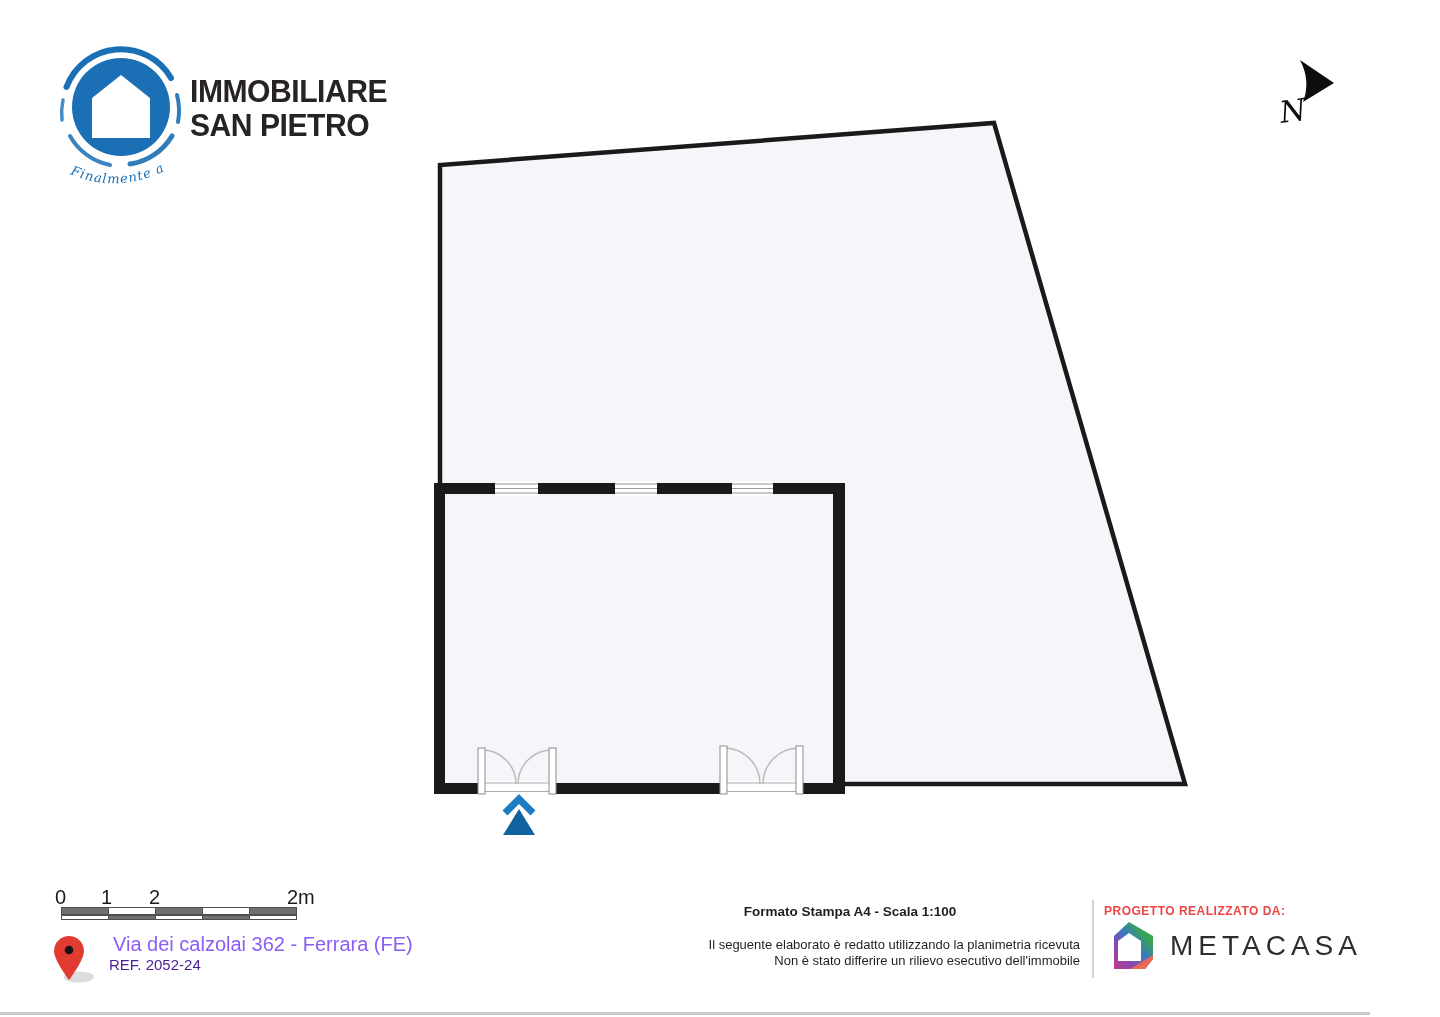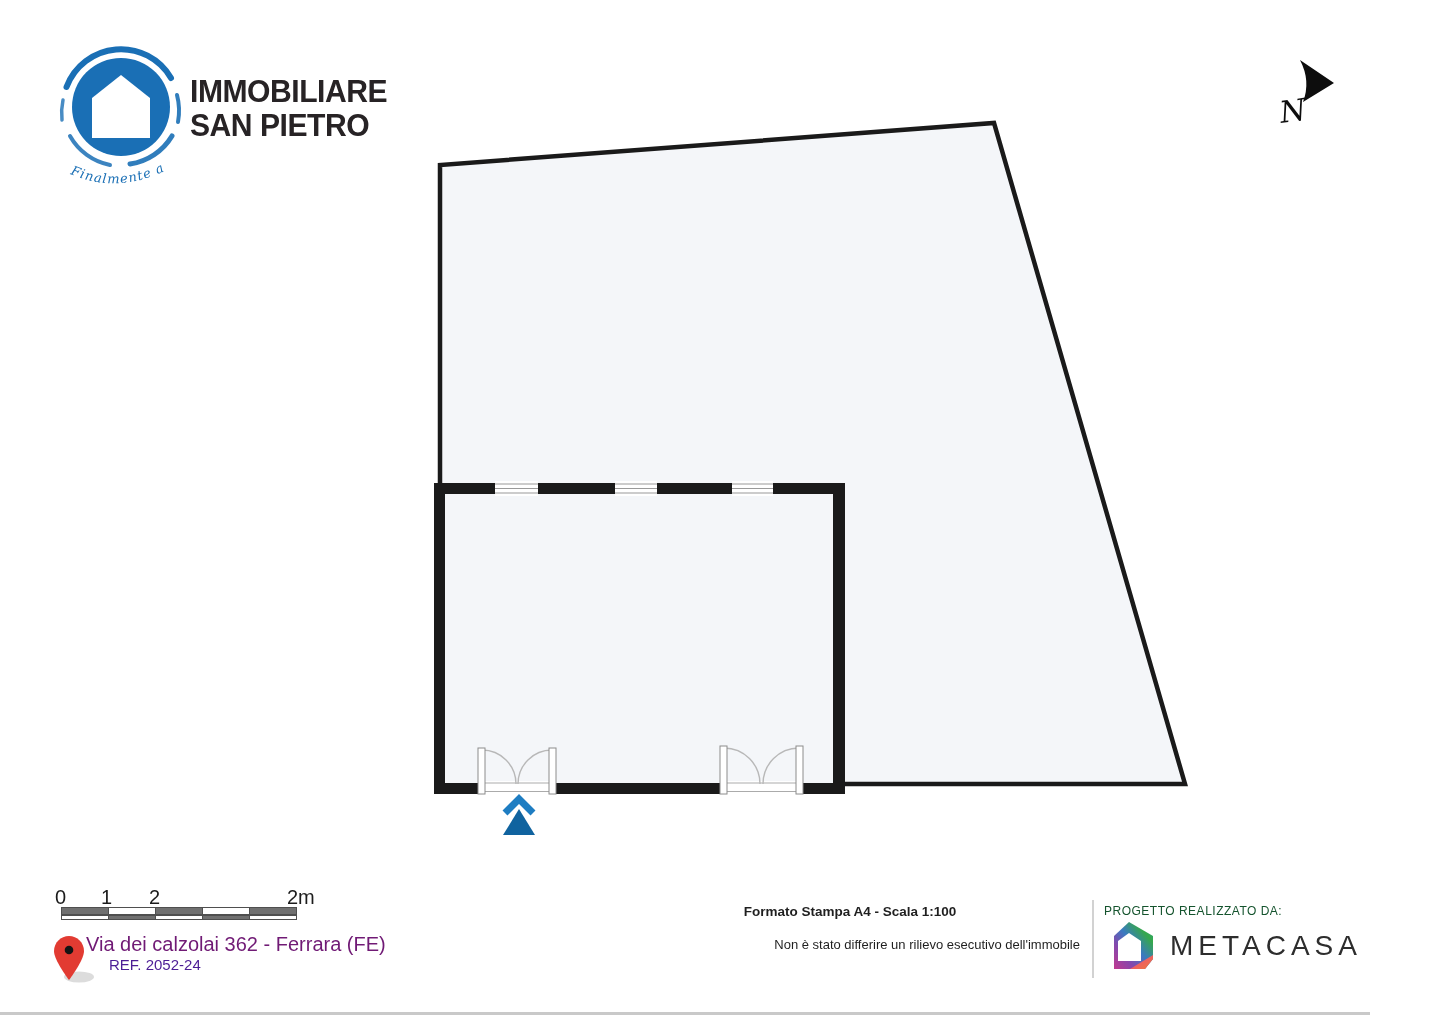--- a/index.html
+++ b/index.html
@@ -19,28 +19,28 @@
   .plan{position:absolute;left:0;top:0;width:1440px;height:1017px;}
   
   .scale-labels span{position:absolute;font-size:20px;color:#1c1c1c;}
   .scalebar{position:absolute;left:61px;top:907px;width:240px;}
   .sb-row{display:flex;height:8px;}
   .sb-row.r2{height:5px;}
   .sb-cell{width:48px;border:1px solid #4f4f4f;margin-left:-1px;box-sizing:border-box;}
   .sb-cell:first-child{margin-left:0;}
   .sb-dark{background:#707070;}
   .sb-light{background:#ffffff;}
-  .addr{position:absolute;left:86px;top:933px;font-size:20px;color:#701a75;}
+  .addr{position:absolute;left:113px;top:933px;font-size:20px;color:#8b5cf6;}
   .addr-ref{position:absolute;left:109px;top:956px;font-size:15px;color:#4c1d95;}
   .pin{position:absolute;left:50px;top:934px;}
   .printinfo{position:absolute;left:620px;top:904px;width:460px;text-align:right;color:#1f1f1f;}
   .printinfo .fmt{font-weight:bold;font-size:13.5px;margin-bottom:18px;text-align:center;}
   .printinfo .disc{font-size:13px;line-height:16px;}
   .vdivider{position:absolute;left:1092px;top:900px;width:2px;height:78px;background:#d2d2d2;}
-  .credits-heading{position:absolute;left:1104px;top:904px;font-size:12px;letter-spacing:.5px;color:#14532d;font-weight:400;}
+  .credits-heading{position:absolute;left:1104px;top:904px;font-size:12px;letter-spacing:.5px;color:#ef4444;font-weight:700;}
   .metacasa-logo{position:absolute;left:1104px;top:921px;}
   .metacasa-name{position:absolute;left:1170px;top:930px;font-size:28px;font-weight:300;
     letter-spacing:5px;color:#2d2d2d;white-space:nowrap;text-align:right;}
   .bottom-line{position:absolute;left:0;top:1012px;width:1370px;height:3px;background:#c9c9c9;}
 </style>
 </head>
 <body>
 
 <svg class="plan" viewBox="0 0 1440 1017">
 
@@ -141,20 +141,21 @@
 <svg class="pin" width="44" height="50" viewBox="0 0 44 50">
   <ellipse cx="29" cy="43" rx="15" ry="5.5" fill="#dcdcdc"></ellipse>
   <path d="M19,2 C10.7,2 4,8.7 4,17 C4,26.5 19,46 19,46 C19,46 34,26.5 34,17 C34,8.7 27.3,2 19,2 Z" fill="#e23b32"></path>
   <circle cx="19" cy="16" r="4.3" fill="#141414"></circle>
 </svg>
 <div class="addr">Via dei calzolai 362 - Ferrara (FE)</div>
 <div class="addr-ref">REF. 2052-24</div>
 
 <div class="printinfo">
   <div class="fmt">Formato Stampa A4 - Scala 1:100</div>
+  <div class="disc">Il seguente elaborato è redatto utilizzando la planimetria ricevuta</div>
   <div class="disc">Non è stato differire un rilievo esecutivo dell'immobile</div>
 </div>
 
 <div class="vdivider"></div>
 
 <div class="credits-heading">PROGETTO REALIZZATO DA:</div>
 <svg class="metacasa-logo" width="58" height="52" viewBox="0 0 58 52">
   <defs>
     <linearGradient id="mg" x1="0" y1="1" x2="1" y2="0">
       <stop offset="0" stop-color="#c2398f"></stop>

